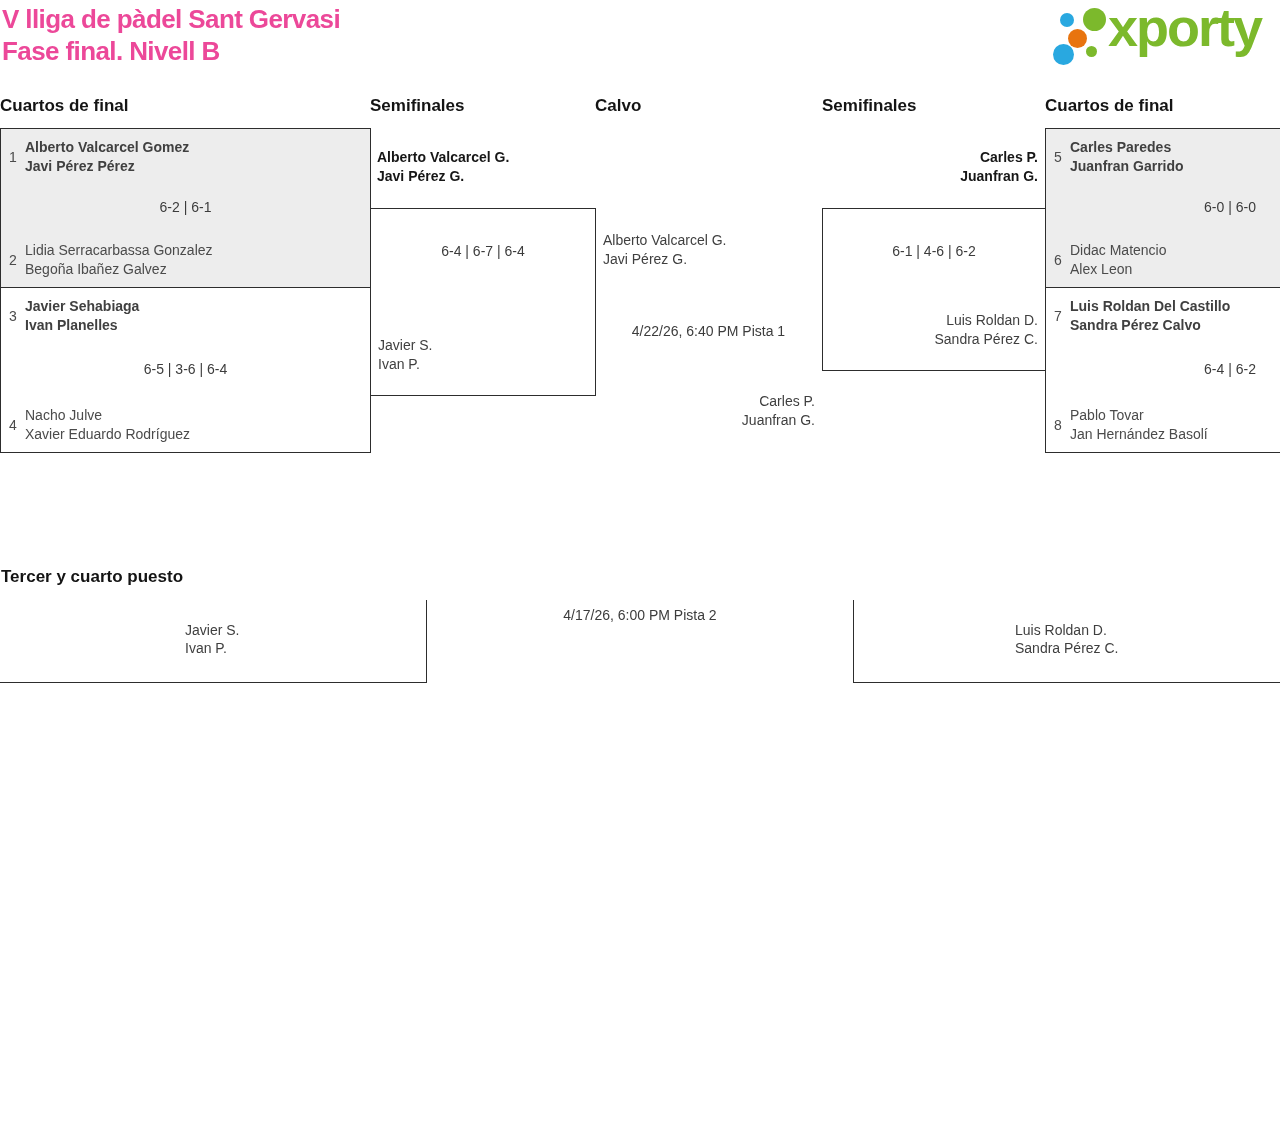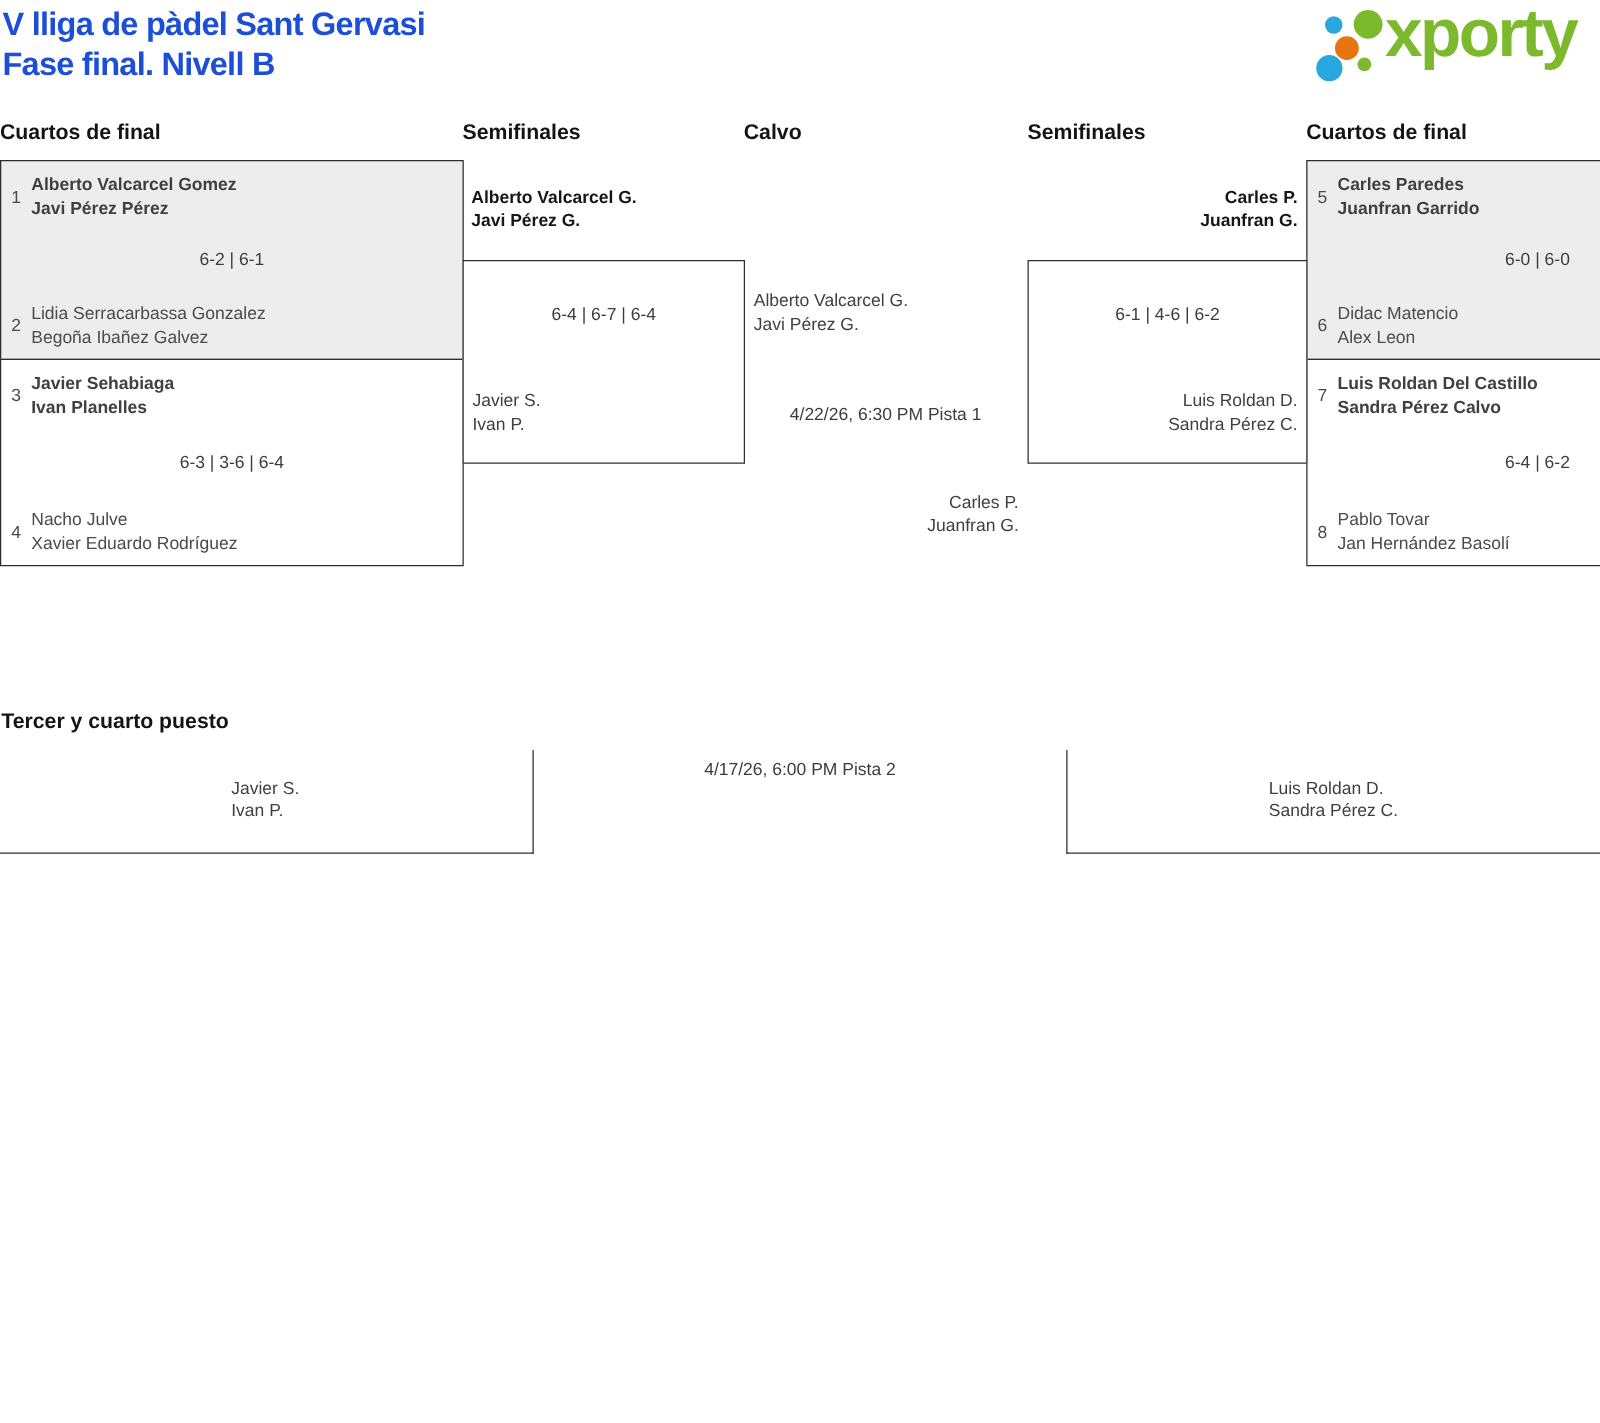--- a/index.html
+++ b/index.html
@@ -4,21 +4,21 @@
 <style>
   html,body{margin:0;padding:0;}
   body{
     width:1280px;height:1138px;position:relative;overflow:hidden;
     background:#ffffff;
     font-family:"Liberation Sans","DejaVu Sans",sans-serif;
     color:#161616;
   }
   .abs{position:absolute;}
   
-  .title{left:2px;top:3px;font-size:26px;line-height:32px;font-weight:700;letter-spacing:-0.6px;color:#1d4ed8;white-space:nowrap;}
+  .title{left:2px;top:3px;font-size:26px;line-height:32px;font-weight:700;letter-spacing:-0.6px;color:#ec4899;white-space:nowrap;}
   .logo{left:1050px;top:0;width:230px;height:78px;}
   .dot{position:absolute;border-radius:50%;}
   .dot-blue-sm{left:10px;top:13px;width:14px;height:14px;background:var(--blue);}
   .dot-green-lg{left:33px;top:8px;width:23px;height:23px;background:var(--green);}
   .dot-orange{left:18px;top:29px;width:19px;height:19px;background:var(--orange);}
   .dot-blue-lg{left:3px;top:44px;width:21px;height:21px;background:var(--blue);}
   .dot-green-sm{left:36px;top:46px;width:11px;height:11px;background:var(--green);}
   .wordmark{position:absolute;left:58px;top:-13px;font-size:54px;line-height:80px;font-weight:700;letter-spacing:-2px;color:var(--green);}
   
   .round-h{top:96px;font-size:17px;font-weight:700;text-align:left;color:#141414;white-space:nowrap;}
@@ -88,21 +88,21 @@
 </div>
 
 <div class="abs box" style="left:0;top:287px;width:371px;height:166px;">
   <div class="pair pair-top winner">
     <span class="seed">3</span>
     <span class="names">
       <div>Javier Sehabiaga</div>
       <div>Ivan Planelles</div>
     </span>
   </div>
-  <div class="score">6-3 | 3-6 | 6-4</div>
+  <div class="score">6-5 | 3-6 | 6-4</div>
   <div class="pair pair-bot loser">
     <span class="seed">4</span>
     <span class="names">
       <div>Nacho Julve</div>
       <div>Xavier Eduardo Rodríguez</div>
     </span>
   </div>
 </div>
 
 <div class="abs box gray" style="left:1045px;top:128px;width:370px;height:160px;">
@@ -138,21 +138,21 @@
       <div>Pablo Tovar</div>
       <div>Jan Hernández Basolí</div>
     </span>
   </div>
 </div>
 
 <div class="abs team-label bold-label" style="left:377px;top:148px;">
   <div>Alberto Valcarcel G.</div>
   <div>Javi Pérez G.</div>
 </div>
-<div class="abs box" style="left:370px;top:208px;width:226px;height:163px;text-decoration:underline;">
+<div class="abs box" style="left:370px;top:208px;width:226px;height:188px;text-decoration:underline;">
   <div class="score-sf">6-4 | 6-7 | 6-4</div>
   <div class="abs team-label plain-label sf-bot-left">
     <div>Javier S.</div>
     <div>Ivan P.</div>
   </div>
 </div>
 
 <div class="abs team-label bold-label" style="right:242px;top:148px;text-align:right;">
   <div>Carles P.</div>
   <div>Juanfran G.</div>
@@ -163,21 +163,21 @@
     <div>Luis Roldan D.</div>
     <div>Sandra Pérez C.</div>
   </div>
 </div>
 
 <div>
   <div class="abs team-label plain-label" style="left:603px;top:231px;">
     <div>Alberto Valcarcel G.</div>
     <div>Javi Pérez G.</div>
   </div>
-  <div class="abs schedule" style="left:595px;width:227px;top:323px;">4/22/26, 6:30 PM Pista 1</div>
+  <div class="abs schedule" style="left:595px;width:227px;top:323px;">4/22/26, 6:40 PM Pista 1</div>
   <div class="abs team-label plain-label" style="right:465px;top:392px;text-align:right;">
     <div>Carles P.</div>
     <div>Juanfran G.</div>
   </div>
 </div>
 
 <div class="abs tp-heading">Tercer y cuarto puesto</div>
 
 <div class="abs tp-box-left"></div>
 <div class="abs tp-box-right"></div>

